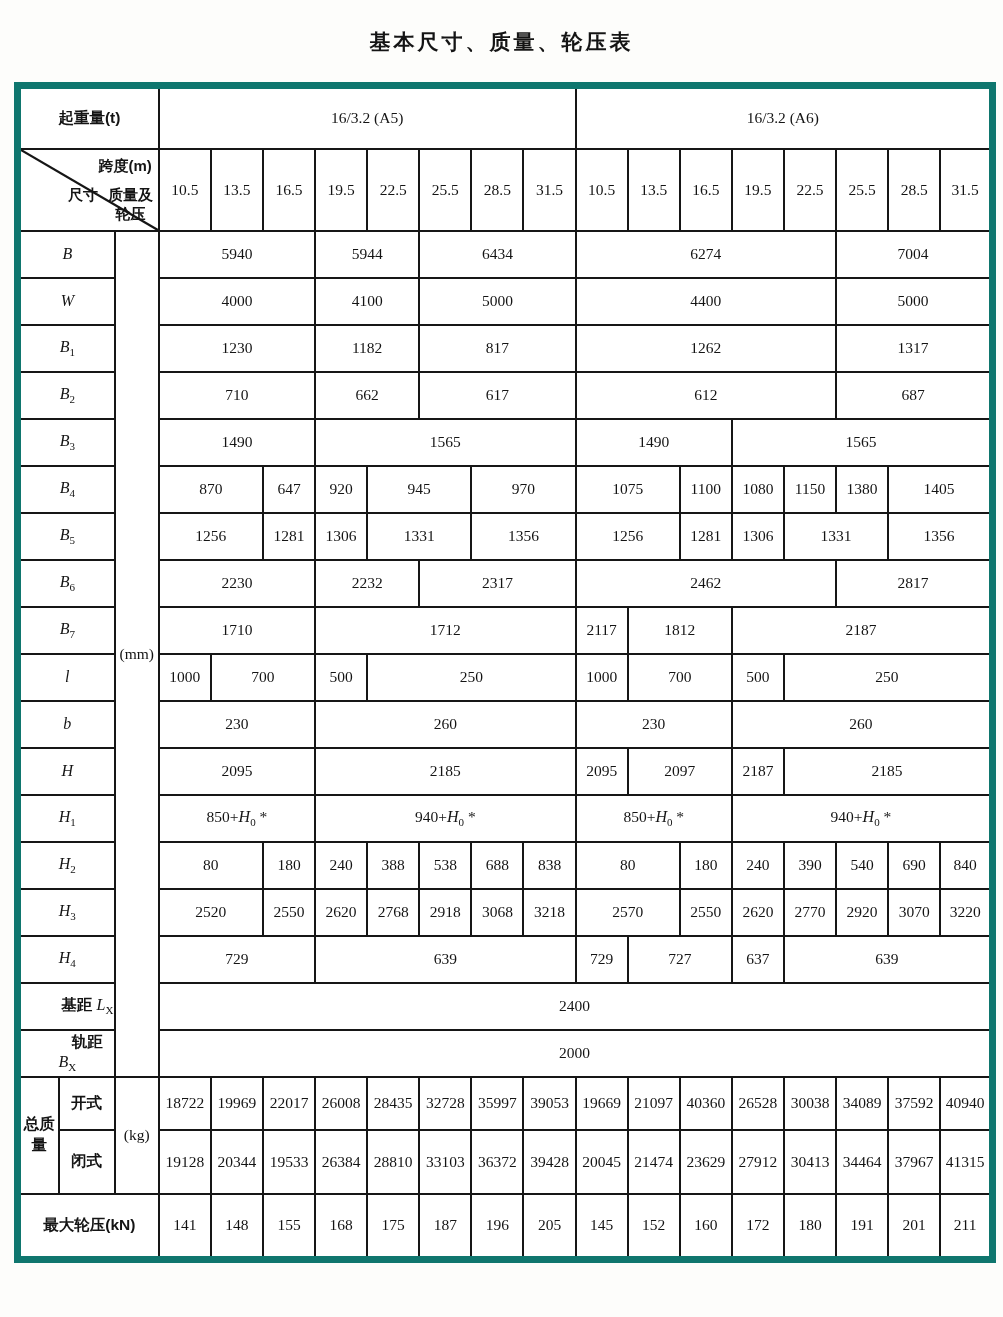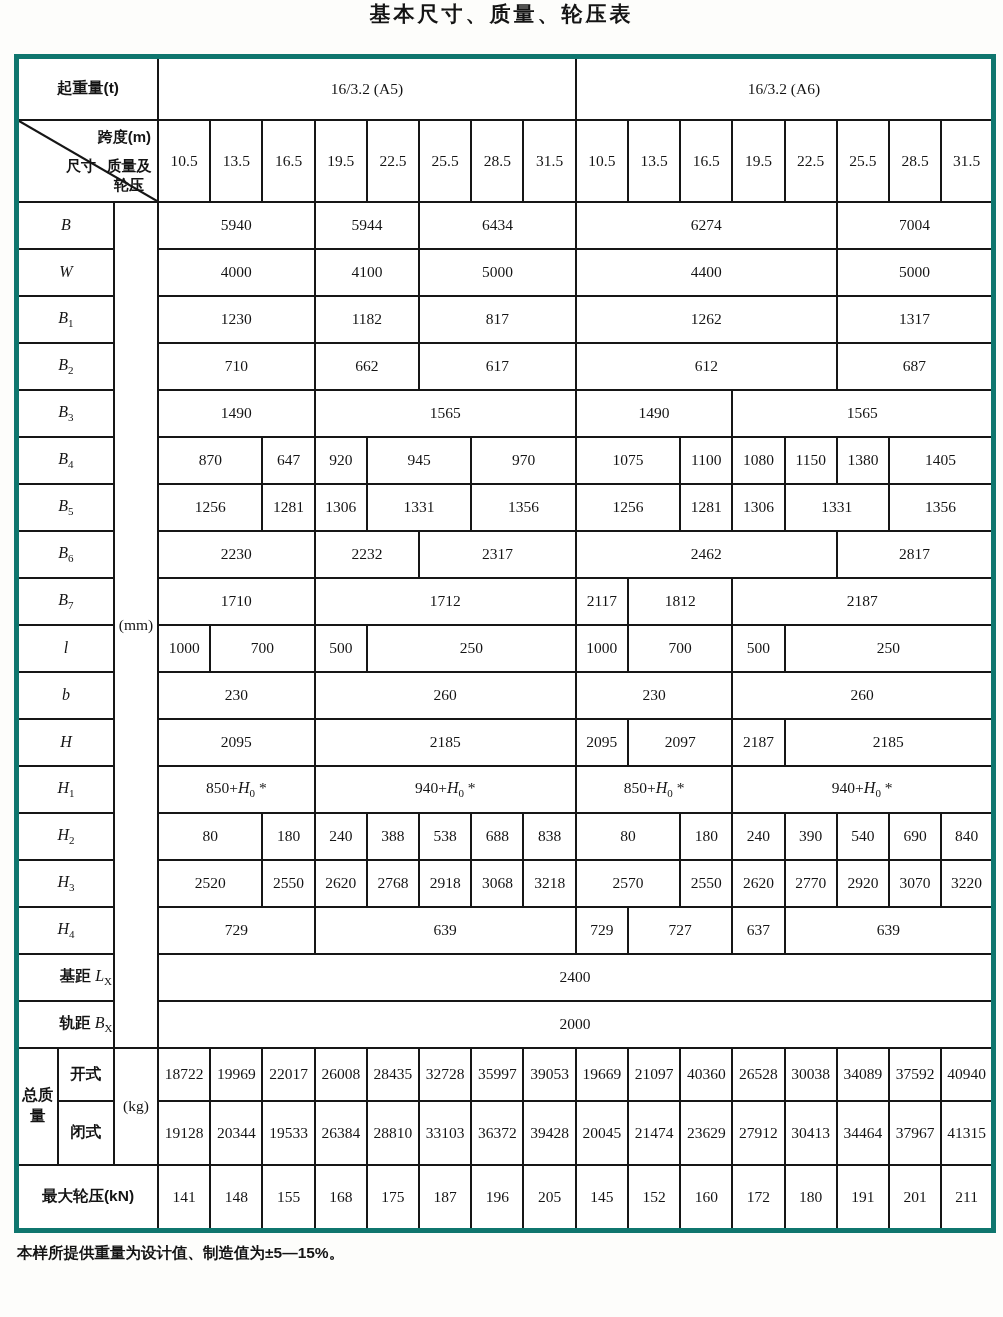--- a/index.html
+++ b/index.html
@@ -1,21 +1,21 @@
 <!DOCTYPE html>
 <html><head>
 <meta charset="utf-8">
 <style>
   html,body{margin:0;padding:0;background:#fdfdfb;color:#141414;}
   .page{width:1003px;height:1317px;position:relative;background:#fdfdfb;overflow:hidden;
         font-family:"Liberation Serif","DejaVu Serif",serif;}
-  .title{text-align:center;font-size:21px;font-weight:700;letter-spacing:3px;
-         font-family:"Liberation Sans","DejaVu Sans",sans-serif;}
+  .title{text-align:center;padding-top:14px;font-size:21px;font-weight:700;letter-spacing:3px;
+         font-family:"Liberation Sans","DejaVu Sans",sans-serif;margin-top:14px;}
   table.spec{border-collapse:collapse;table-layout:fixed;margin:26px 0 0 14px;width:982px;
-             border:5px solid #0f766e;background:#fff;}
+             border:7px solid #0f766e;background:#fff;}
   table.spec td{border:2px solid #161616;text-align:center;vertical-align:middle;
                 padding:0;overflow:hidden;}
   .num{font-size:15.5px;font-family:"Liberation Serif","DejaVu Serif",serif;}
   .cn{font-weight:700;font-family:"Liberation Sans","DejaVu Sans",sans-serif;font-size:15.5px;padding-left:40px;}
   .sym{font-style:italic;font-family:"Liberation Serif","DejaVu Serif",serif;font-size:16px;}
   .sym sub{font-size:11px;font-style:normal;}
   .lbl{background:#fff;}
   .nrb{border-right:hidden;}
   .r-hdr1{height:63px;}
   .r-hdr2{height:82px;}
@@ -315,14 +315,13 @@
           <td class="num">160</td>
           <td class="num">172</td>
           <td class="num">180</td>
           <td class="num">191</td>
           <td class="num">201</td>
           <td class="num">211</td>
         </tr>
     </tbody>
   </table>
 
-  <div class="footnote">本样所提供重量为设计值、制造值为±5—15%。</div>
 </div>
 
 </body></html>

